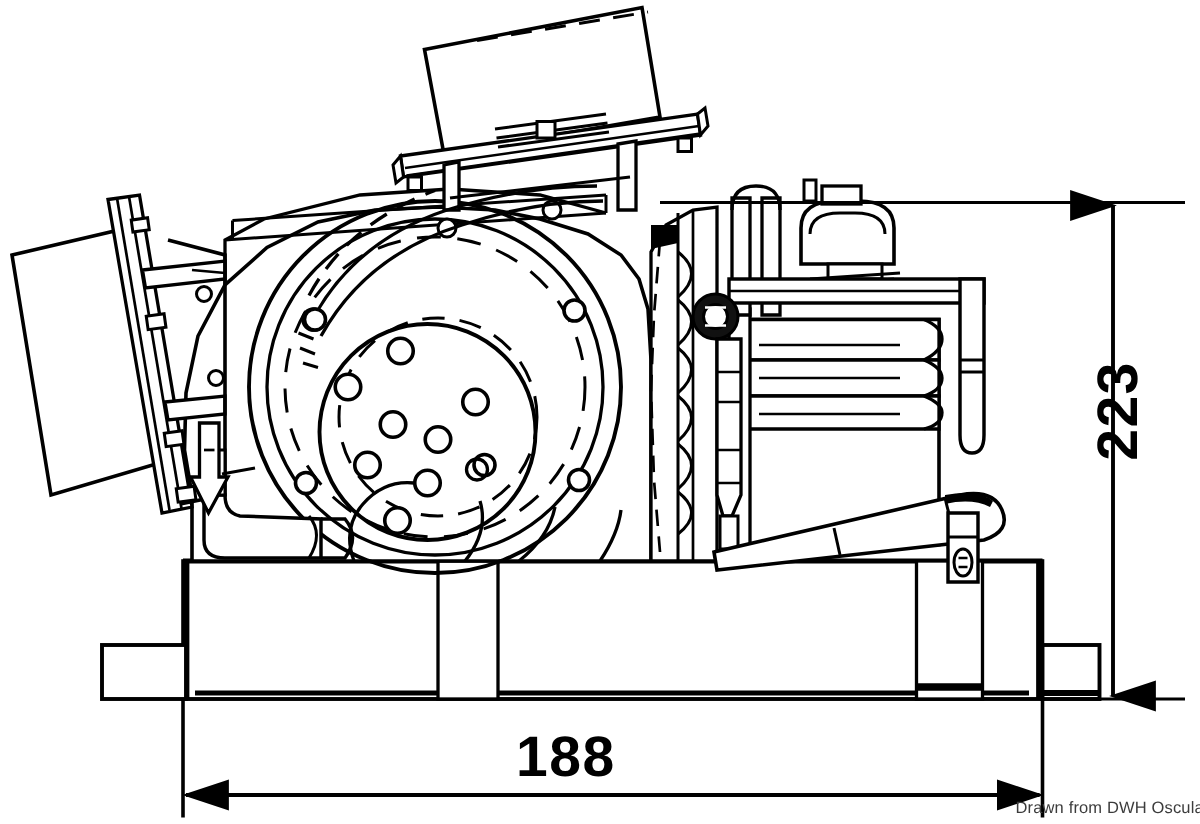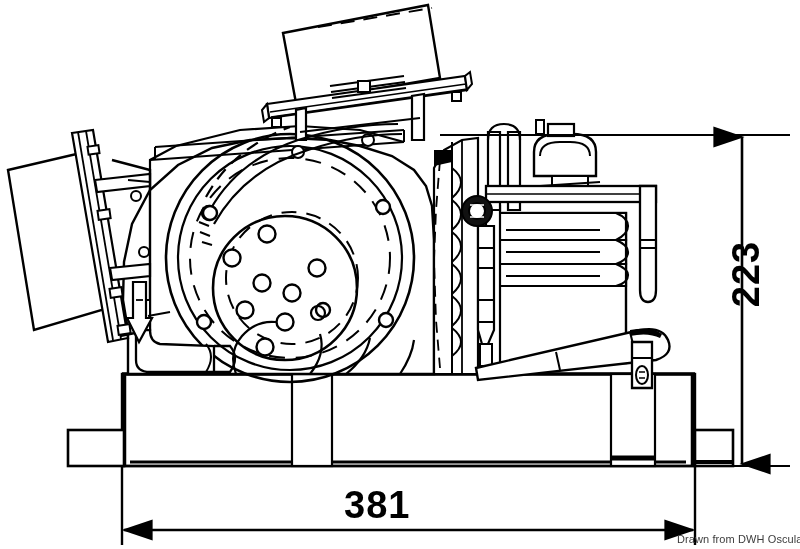--- a/index.html
+++ b/index.html
@@ -346,19 +346,19 @@
 
       <path d="M 122 466 L 122 545" stroke-width="2.4"></path>
 
       <path d="M 695 466 L 695 545" stroke-width="2.4"></path>
 
       <path d="M 124 530 L 693 530" stroke-width="2.6" marker-start="url(#arrHeadL)" marker-end="url(#arrHeadR)"></path>
     </g>
 
   </svg>
 
-  <div class="dim-text" id="dim-h-text">381</div>
+  <div class="dim-text" id="dim-h-text">188</div>
 
   <div class="dim-text" id="dim-v-text">223</div>
 
   <div id="attribution">Drawn from DWH Osculati Srl</div>
 
 </div>
 
 </body></html>

